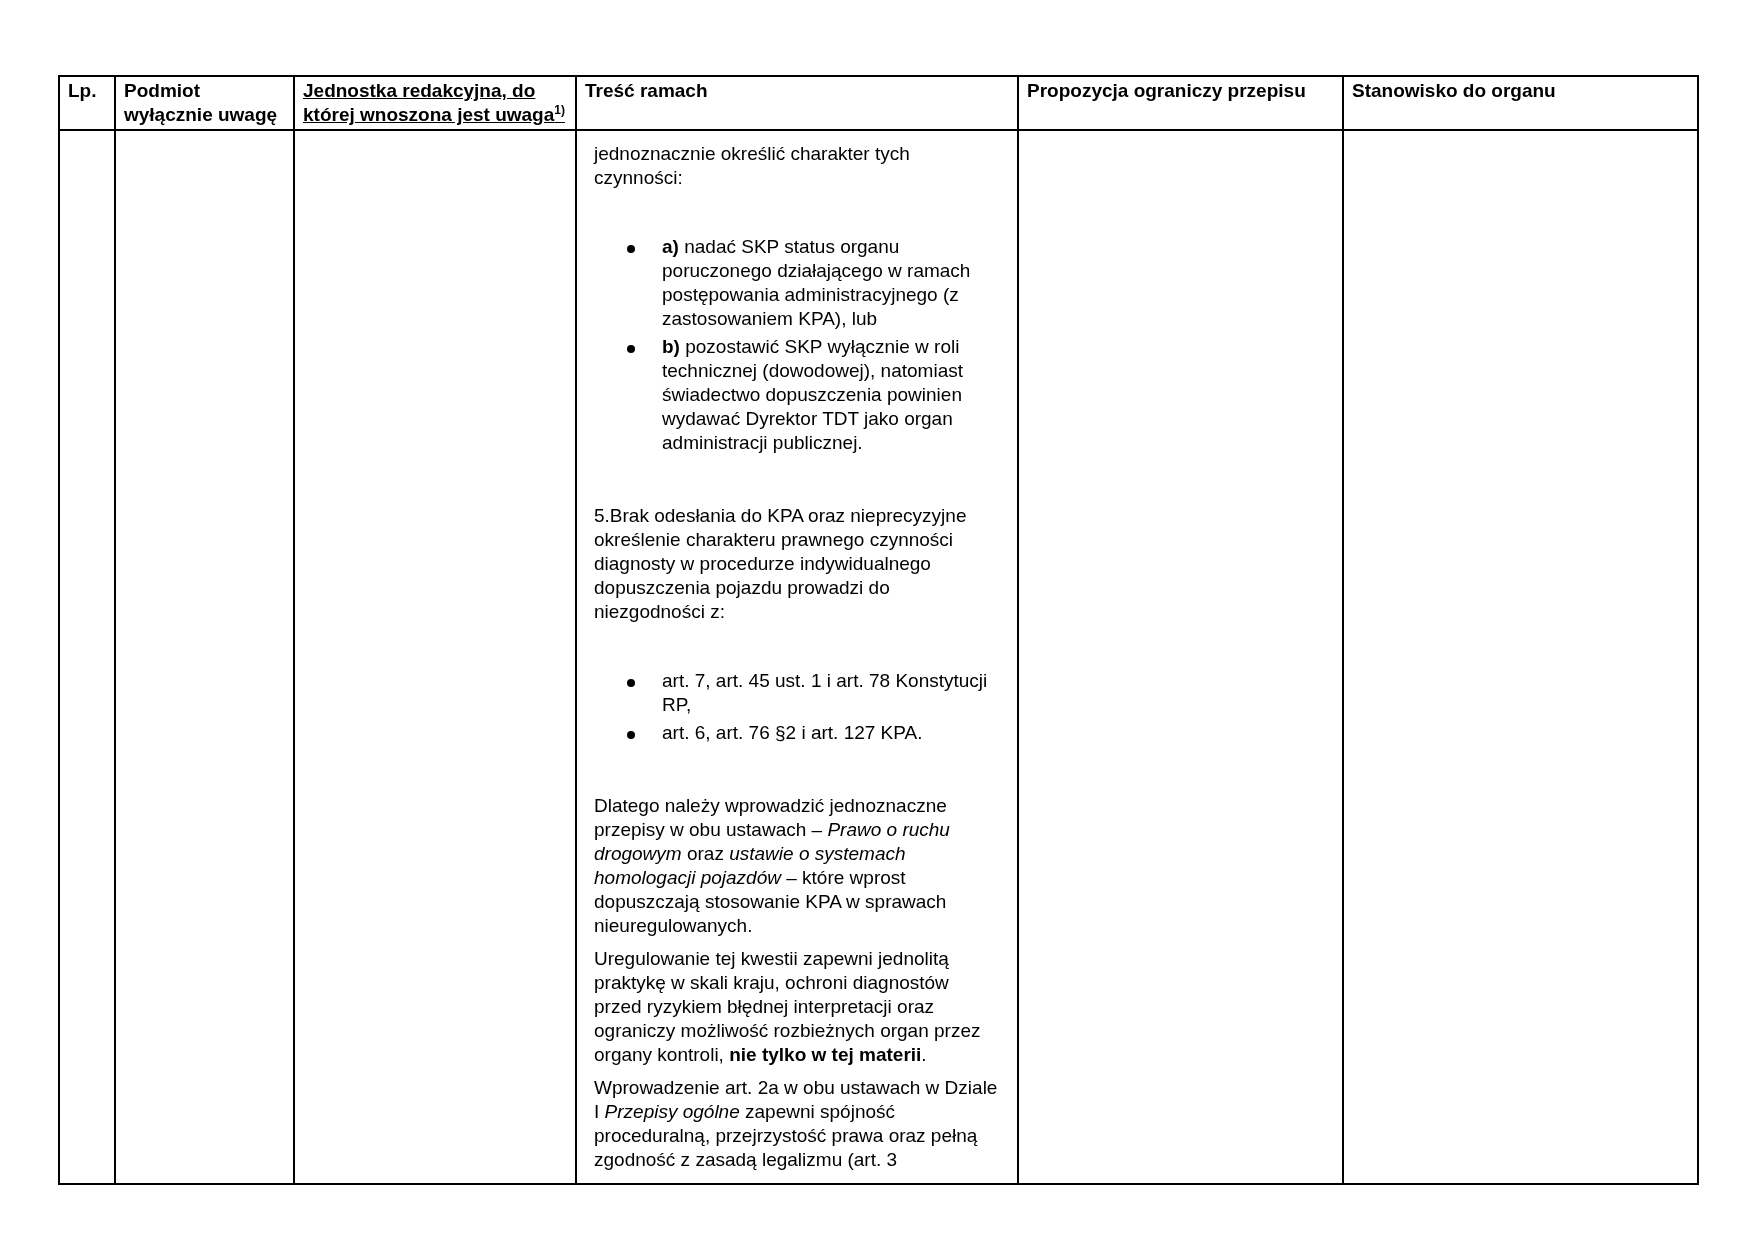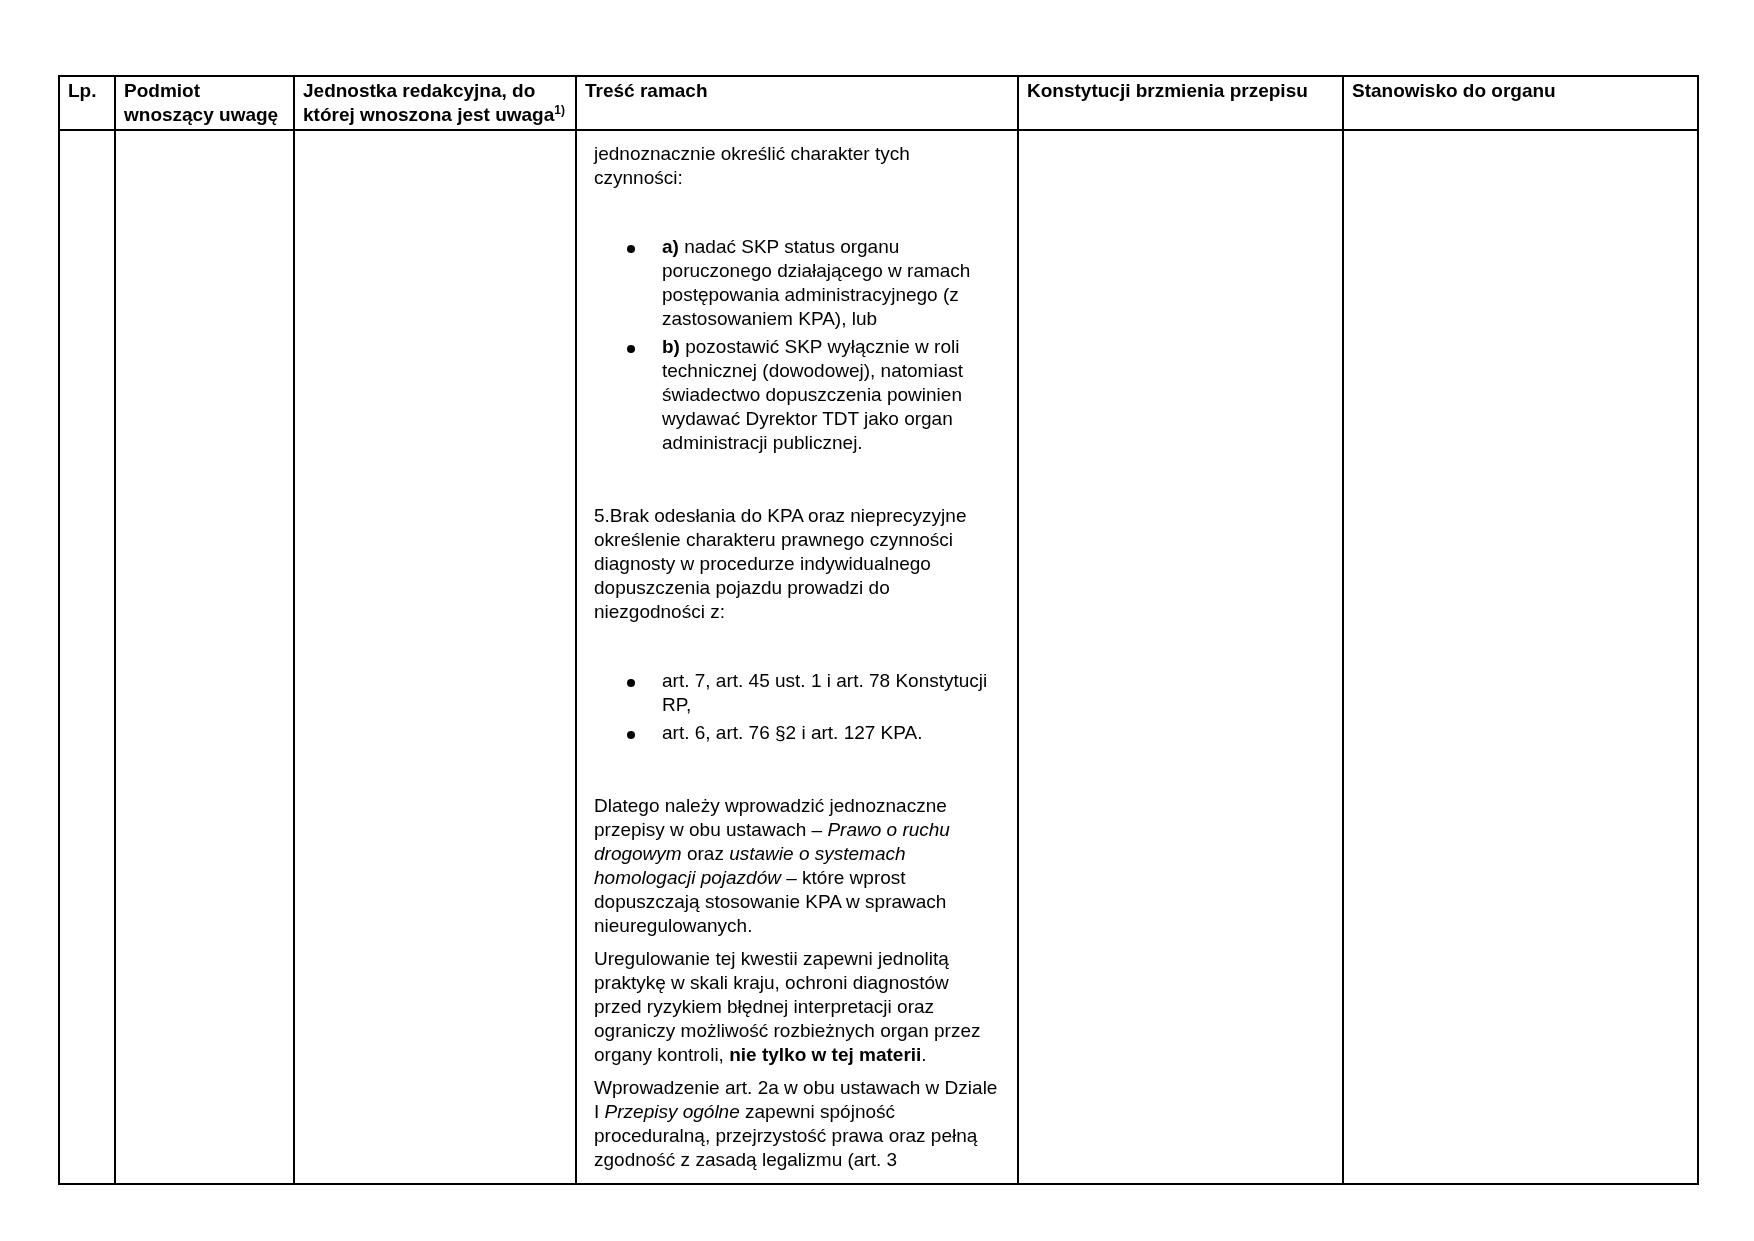--- a/index.html
+++ b/index.html
@@ -22,21 +22,21 @@
     vertical-align: top;
     padding: 2px 8px;
     font-size: 19px;
     line-height: 24px;
     overflow: hidden;
   }
   table.comments th {
     font-weight: bold;
     text-align: left;
   }
-  th.justified { text-align: justify; }
+  th.justified { text-align: justify; text-decoration: underline; }
   sup.fnmark { font-size: 12px; line-height: 0; vertical-align: super; }
 
   td.cell-tresc { padding-right: 14px; }
 
   .para { margin: 9px; }
   .spacer { height: 36px; }
   .bullet-item { display: flex; padding-left: 42px; margin-bottom: 4px; justify-content: center; }
   .bullet-dot { flex: none; width: 35px; }
   .bullet-dot::before {
     content: "";
@@ -62,30 +62,30 @@
       <col style="width:442px">
       <col style="width:325px">
       <col style="width:355px">
     </colgroup>
     <thead>
       <tr>
         <th>
           <span>Lp.</span>
         </th>
         <th>
-          <span>Podmiot wnoszący uwagę</span>
+          <span>Podmiot wyłącznie uwagę</span>
         </th>
         <th class="justified">
           <span>Jednostka redakcyjna, do której wnoszona jest uwaga</span><sup class="fnmark">1)</sup>
         </th>
         <th>
           <span>Treść ramach</span>
         </th>
         <th>
-          <span>Konstytucji brzmienia przepisu</span>
+          <span>Propozycja ograniczy przepisu</span>
         </th>
         <th>
           <span>Stanowisko do organu</span>
         </th>
       </tr>
     </thead>
     <tbody>
       <tr>
         <td class="cell-lp"></td>
         <td class="cell-podmiot"></td>

